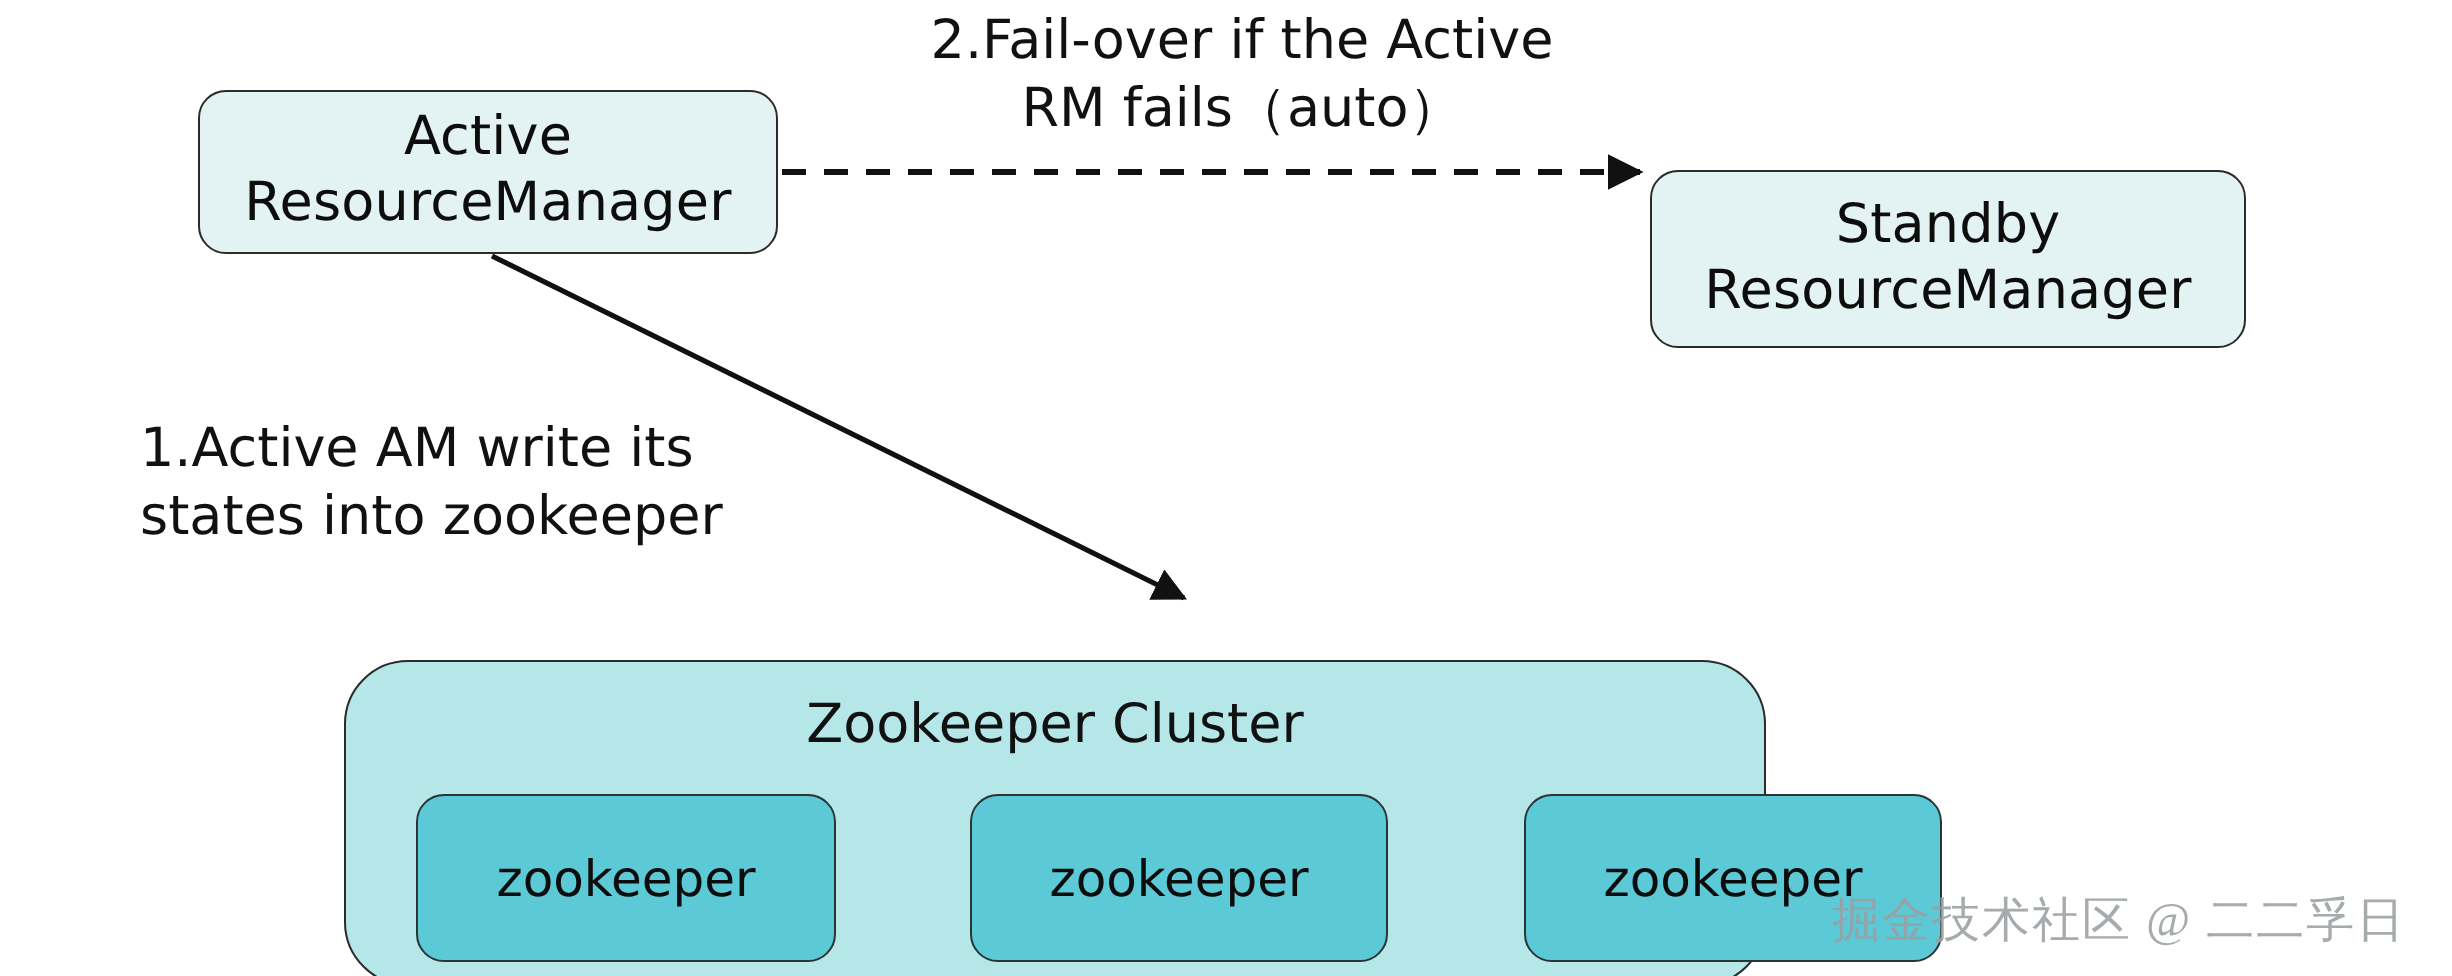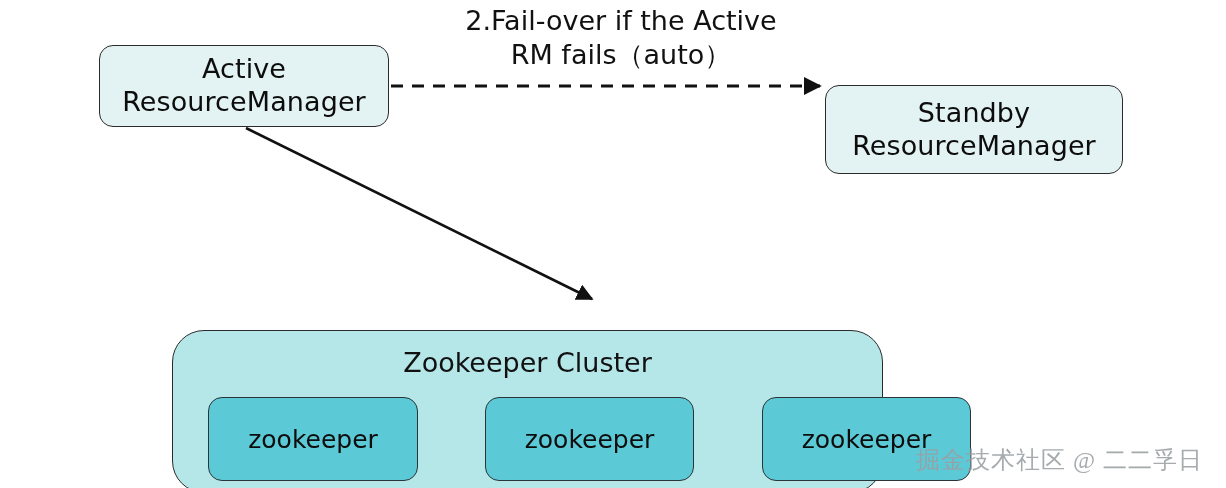--- a/index.html
+++ b/index.html
@@ -144,16 +144,18 @@
       <span>zookeeper</span>
     </div>
     <div class="zk-box" id="zk-3">
       <span>zookeeper</span>
     </div>
   </div>
 
   <div class="caption" id="caption-failover">2.Fail-over if the Active
 RM fails（auto）</div>
 
+  <div class="caption" id="caption-write">1.Active AM write its
+states into zookeeper</div>
 
   <div class="watermark">掘金技术社区 @ 二二孚日</div>
 
 </div>
 
 </body></html>

